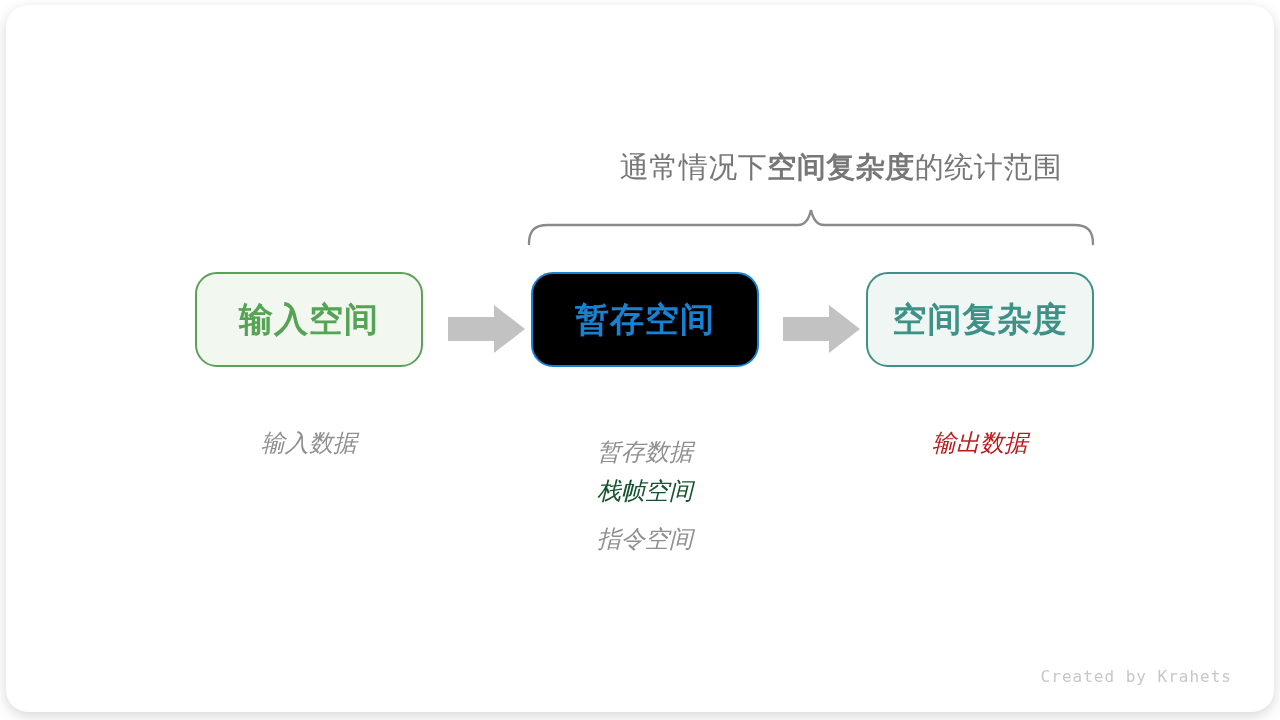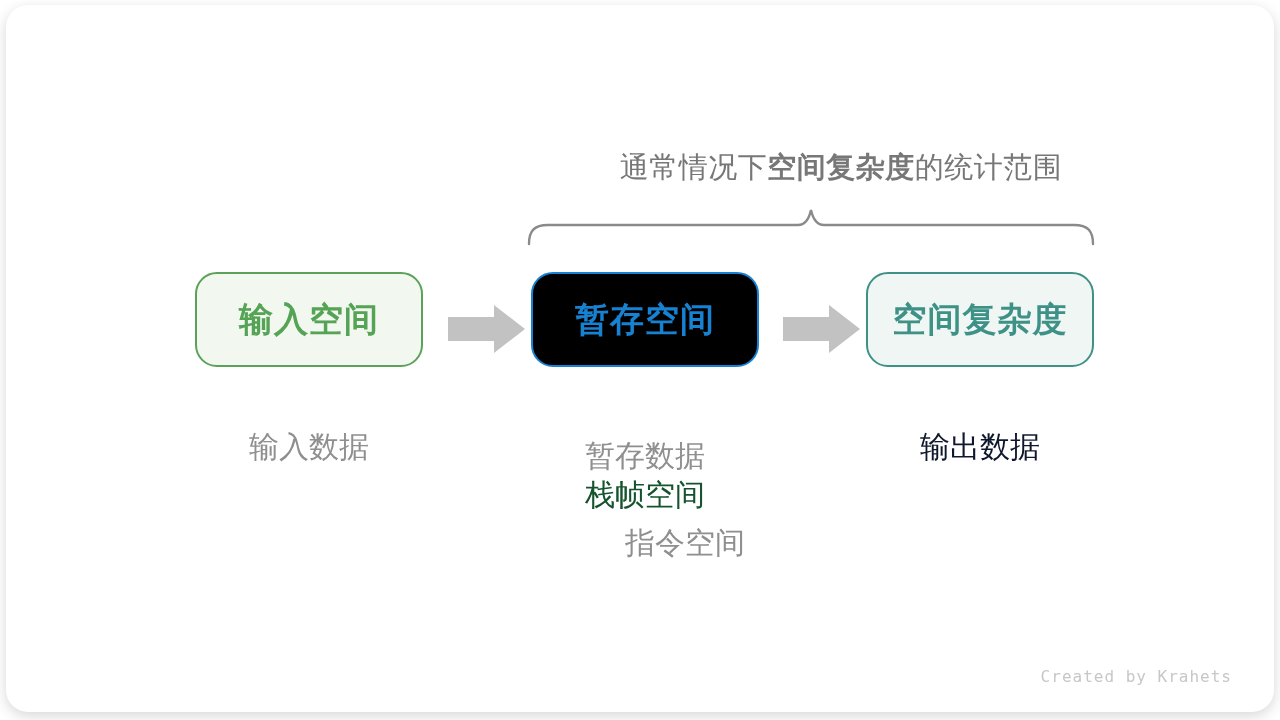--- a/index.html
+++ b/index.html
@@ -32,26 +32,26 @@
   .box-input  { left: 189px; }
   .box-temp   { left: 525px; }
   .box-output { left: 860px; }
 
   .arrow-svg { position: absolute; top: 300px; }
   .arrow-1 { left: 442px; }
   .arrow-2 { left: 777px; }
 
   .sub-label {
     position: absolute; transform: translateX(-50%);
-    white-space: nowrap; font-size: 30px;
+    white-space: nowrap; font-size: 24px; font-style: italic;
   }
   .sl-input    { left: 303px; top: 422px; }
   .sl-temp-0   { left: 639px; top: 431px; }
   .sl-temp-1   { left: 639px; top: 470px; }
-  .sl-temp-2   { left: 639px; top: 518px; margin-left: 40px; }
+  .sl-temp-2   { left: 639px; top: 518px; }
   .sl-output   { left: 974px; top: 422px; }
 
   .credit {
     position: absolute; right: 42px; bottom: 26px;
     font-family: "DejaVu Sans Mono", "Liberation Mono", monospace;
     font-size: 16px; letter-spacing: 1px;
   }
 </style>
 </head>
 <body>
@@ -86,18 +86,18 @@
     <svg class="arrow-svg arrow-2" width="78" height="48" viewBox="0 0 78 48">
       <polygon points="0,12 46,12 46,0 77,24 46,48 46,36 0,36" fill="#c2c2c2"></polygon>
     </svg>
 
     <div class="sub-label sl-input" style="color: rgb(143, 143, 143);">输入数据</div>
 
     <div class="sub-label sl-temp-0" style="color: rgb(143, 143, 143);">暂存数据</div>
     <div class="sub-label sl-temp-1" style="color: #14532d;">栈帧空间</div>
     <div class="sub-label sl-temp-2" style="color: rgb(143, 143, 143);">指令空间</div>
 
-    <div class="sub-label sl-output" style="color: #0f172a;">输出数据</div>
+    <div class="sub-label sl-output" style="color: #b91c1c;">输出数据</div>
 
     <div class="credit" style="color: rgb(199, 199, 199); margin-left: 17px;">Created by Krahets</div>
 
   </div>
 </div>
 
 </body></html>

